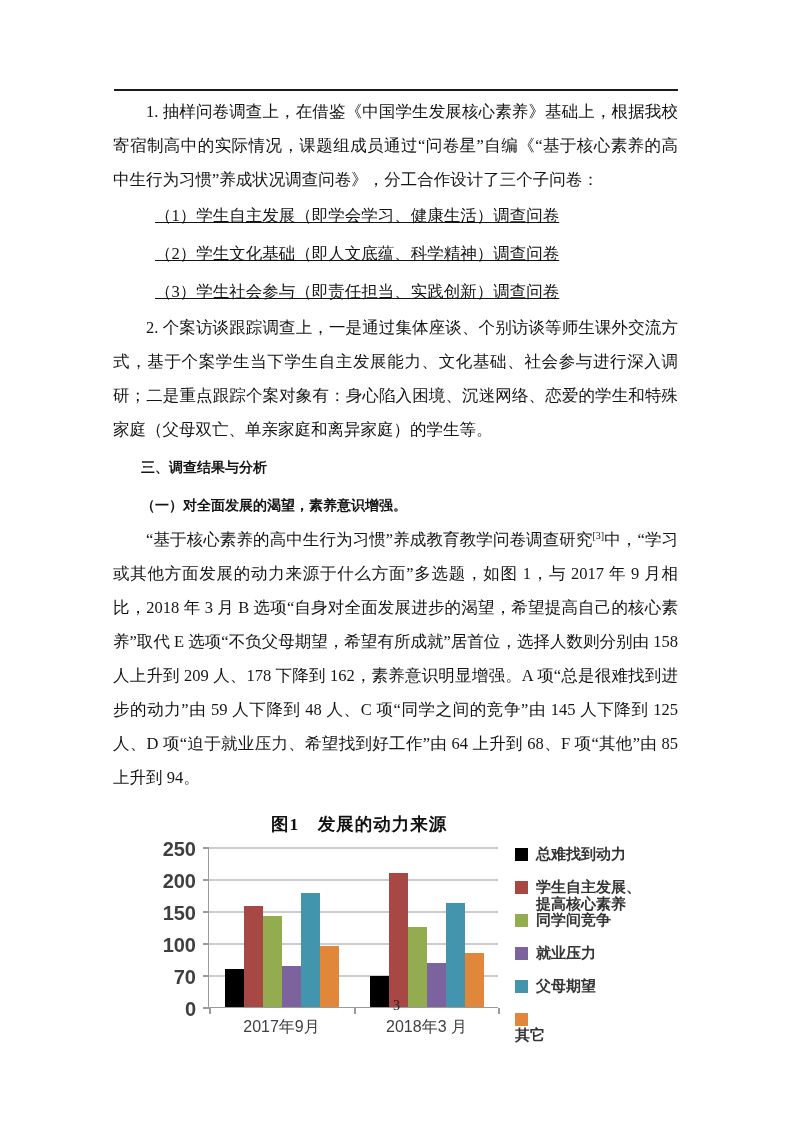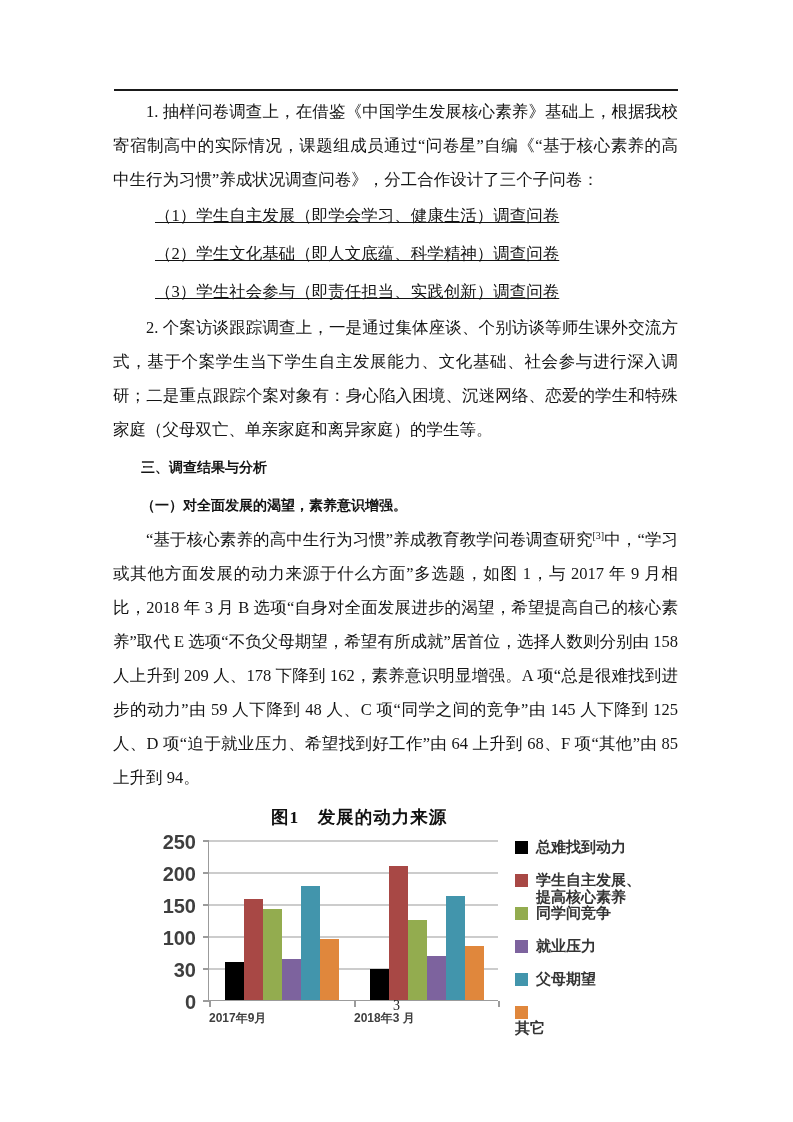--- a/index.html
+++ b/index.html
@@ -10,33 +10,33 @@
     font-family:"Liberation Serif","DejaVu Serif",serif;
   }
   .header-rule { position:absolute; left:114px; top:89px; width:564px; height:2px; background:#1a1a1a; }
   .content { position:absolute; left:113px; top:95px; width:565px; }
   .para { font-size:16.5px; line-height:34px; text-align:justify; text-indent:2em; }
   .sub-item { font-size:16.5px; line-height:38px; padding-left:42px;text-decoration:underline; }
   .heading { font-size:14px; font-weight:700; line-height:34px; text-indent:2em; margin-top:4px; }
   sup.ref { font-size:10px; vertical-align:super; line-height:0; }
 
   
-  .chart { position:relative; margin-top:10px; margin-left:36px; width:545px; height:232px;
+  .chart { position:relative; margin-top:17px; margin-left:36px; width:545px; height:232px;
            font-family:"Liberation Sans","DejaVu Sans",sans-serif; }
   .chart-title { position:absolute; left:55px; top:0; width:310px; text-align:center;
                  font-family:"Liberation Serif","DejaVu Serif",serif;
                  font-size:17.5px; font-weight:700; color:#111; letter-spacing:1px; }
   .plot { position:absolute; left:59px; top:36px; width:290px; height:160px;
           border-left:1.5px solid #9b9b9b; border-bottom:1.5px solid #9b9b9b; }
   .gridline { position:absolute; left:0; width:100%; height:1.5px; background:#cccccc; }
   .ytick-label { position:absolute; width:46px; text-align:right; font-size:20px; font-weight:700; color:#3f3f3f; }
   .ytick-mark { position:absolute; left:-6px; width:6px; height:1.5px; background:#9b9b9b; }
   .xtick-mark { position:absolute; bottom:-7px; width:1.5px; height:6px; background:#9b9b9b; }
   .bar { position:absolute; bottom:0; width:19px; }
-  .xlabel { position:absolute; text-align:left; font-size:12px; font-weight:700; color:#3f3f3f; }
+  .xlabel { position:absolute; text-align:center; font-size:16px; font-weight:400; color:#3f3f3f; }
   .legend { position:absolute; left:366px; top:33px; width:180px; }
   .legend-item { position:absolute; left:0; display:flex; align-items:flex-start; }
   .legend-swatch { width:13px; height:13px; margin-right:8px; margin-top:3px; flex:0 0 13px; }
   .legend-label { font-size:15px; font-weight:700; color:#333; line-height:17px; white-space:pre-line; }
 
   .page-number { position:absolute; left:0; top:998px; width:100%; text-align:center;
                  font-size:14px; color:#222; }
 </style>
 </head>
 <body>
@@ -55,21 +55,21 @@
     <p class="heading">（一）对全面发展的渴望，素养意识增强。</p>
     <p class="para"><span>“基于核心素养的高中生行为习惯”养成教育教学问卷调查研究</span><sup class="ref">[3]</sup><span>中，“学习或其他方面发展的动力来源于什么方面”多选题，如图 1，与 2017 年 9 月相比，2018 年 3 月 B 选项“自身对全面发展进步的渴望，希望提高自己的核心素养”取代 E 选项“不负父母期望，希望有所成就”居首位，选择人数则分别由 158 人上升到 209 人、178 下降到 162，素养意识明显增强。A 项“总是很难找到进步的动力”由 59 人下降到 48 人、C 项“同学之间的竞争”由 145 人下降到 125 人、D 项“迫于就业压力、希望找到好工作”由 64 上升到 68、F 项“其他”由 85 上升到 94。</span></p>
 
     <div class="chart">
       <div class="chart-title">图1　发展的动力来源</div>
       <div class="plot" id="plot">
           <div class="ytick-mark" style="top: 159px;"></div>
           <div class="ytick-label" style="right: 302px; top: 150px;">0</div>
           <div class="gridline" style="top: 127px;"></div>
           <div class="ytick-mark" style="top: 127px;"></div>
-          <div class="ytick-label" style="right: 302px; top: 118px;">30</div>
+          <div class="ytick-label" style="right: 302px; top: 118px;">70</div>
           <div class="gridline" style="top: 95px;"></div>
           <div class="ytick-mark" style="top: 95px;"></div>
           <div class="ytick-label" style="right: 302px; top: 86px;">100</div>
           <div class="gridline" style="top: 63px;"></div>
           <div class="ytick-mark" style="top: 63px;"></div>
           <div class="ytick-label" style="right: 302px; top: 54px;">150</div>
           <div class="gridline" style="top: 31px;"></div>
           <div class="ytick-mark" style="top: 31px;"></div>
           <div class="ytick-label" style="right: 302px; top: 22px;">200</div>
           <div class="gridline" style="top: -1px;"></div>

